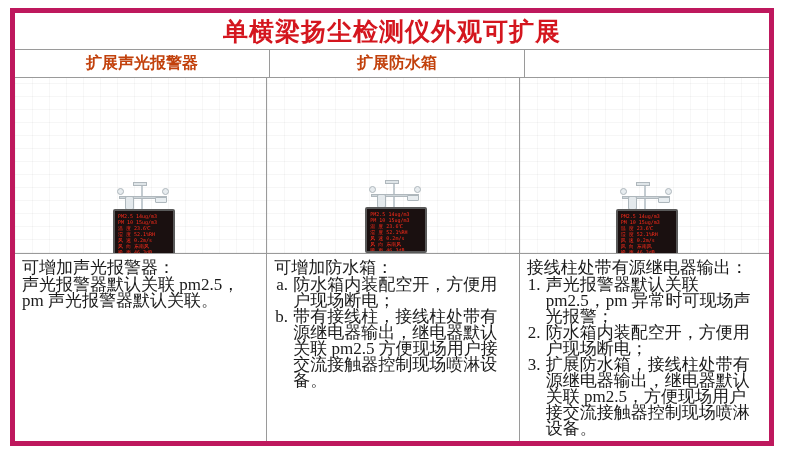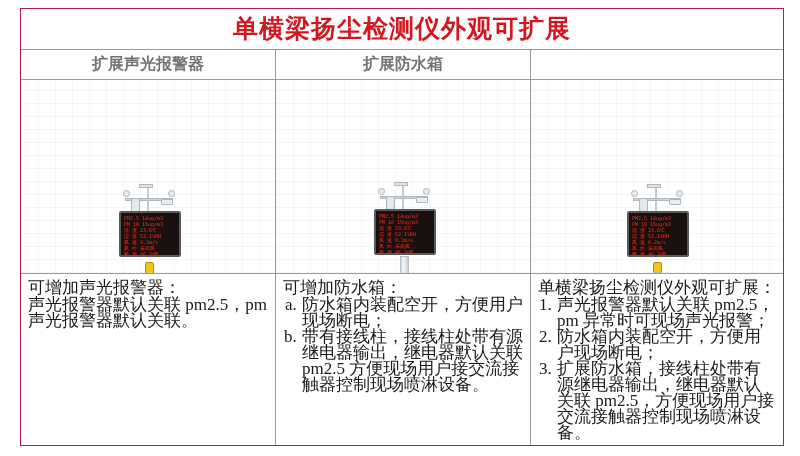--- a/index.html
+++ b/index.html
@@ -12,25 +12,25 @@
   }
   .page {
     position: relative;
     width: 800px;
     height: 456px;
     background: #ffffff;
     box-sizing: border-box;
   }
   .frame {
     position: absolute;
-    left: 20px;
+    left: 10px;
     top: 8px;
     width: 764px;
     height: 438px;
-    border: 1px solid #be185d;
+    border: 5px solid #be185d;
     box-sizing: border-box;
     display: flex;
     flex-direction: column;
     background: #fff;
   }
   .title-row {
     height: 48px;
     border-bottom: 1px solid #9a9a9a;
     display: flex;
     align-items: center;
@@ -48,21 +48,21 @@
     height: 35px;
     display: flex;
     border-bottom: 1px solid #9a9a9a;
     box-sizing: border-box;
   }
   .head-cell {
     display: flex;
     align-items: center;
     justify-content: center;
     box-sizing: border-box;
-    color: #737373;
+    color: #c2410c;
     font-size: 16px;
     font-weight: bold;
     font-family: Liberation Mono, monospace;
   }
   .col1 { width: 255px; }
   .col2 { width: 255px; }
   .col3 { width: 252px; flex: 1 1 auto; }
   .sep { border-right: 1px solid #9a9a9a; }
 
   .img-row {
@@ -321,21 +321,21 @@
         <p>声光报警器默认关联 pm2.5，pm 声光报警器默认关联。</p>
       </div>
       <div class="text-cell col2 sep">
         <p class="head">可增加防水箱：</p>
         <ol class="alpha">
           <li>防水箱内装配空开，方便用户现场断电；</li>
           <li>带有接线柱，接线柱处带有源继电器输出，继电器默认关联 pm2.5 方便现场用户接交流接触器控制现场喷淋设备。</li>
         </ol>
       </div>
       <div class="text-cell col3">
-        <p class="head">单横梁扬尘检测仪外观可扩展：</p>
+        <p class="head">接线柱处带有源继电器输出：</p>
         <ol class="num">
           <li>声光报警器默认关联 pm2.5，pm 异常时可现场声光报警；</li>
           <li>防水箱内装配空开，方便用户现场断电；</li>
           <li>扩展防水箱，接线柱处带有源继电器输出，继电器默认关联 pm2.5，方便现场用户接交流接触器控制现场喷淋设备。</li>
         </ol>
       </div>
     </div>
 
   </div>
 </div>

